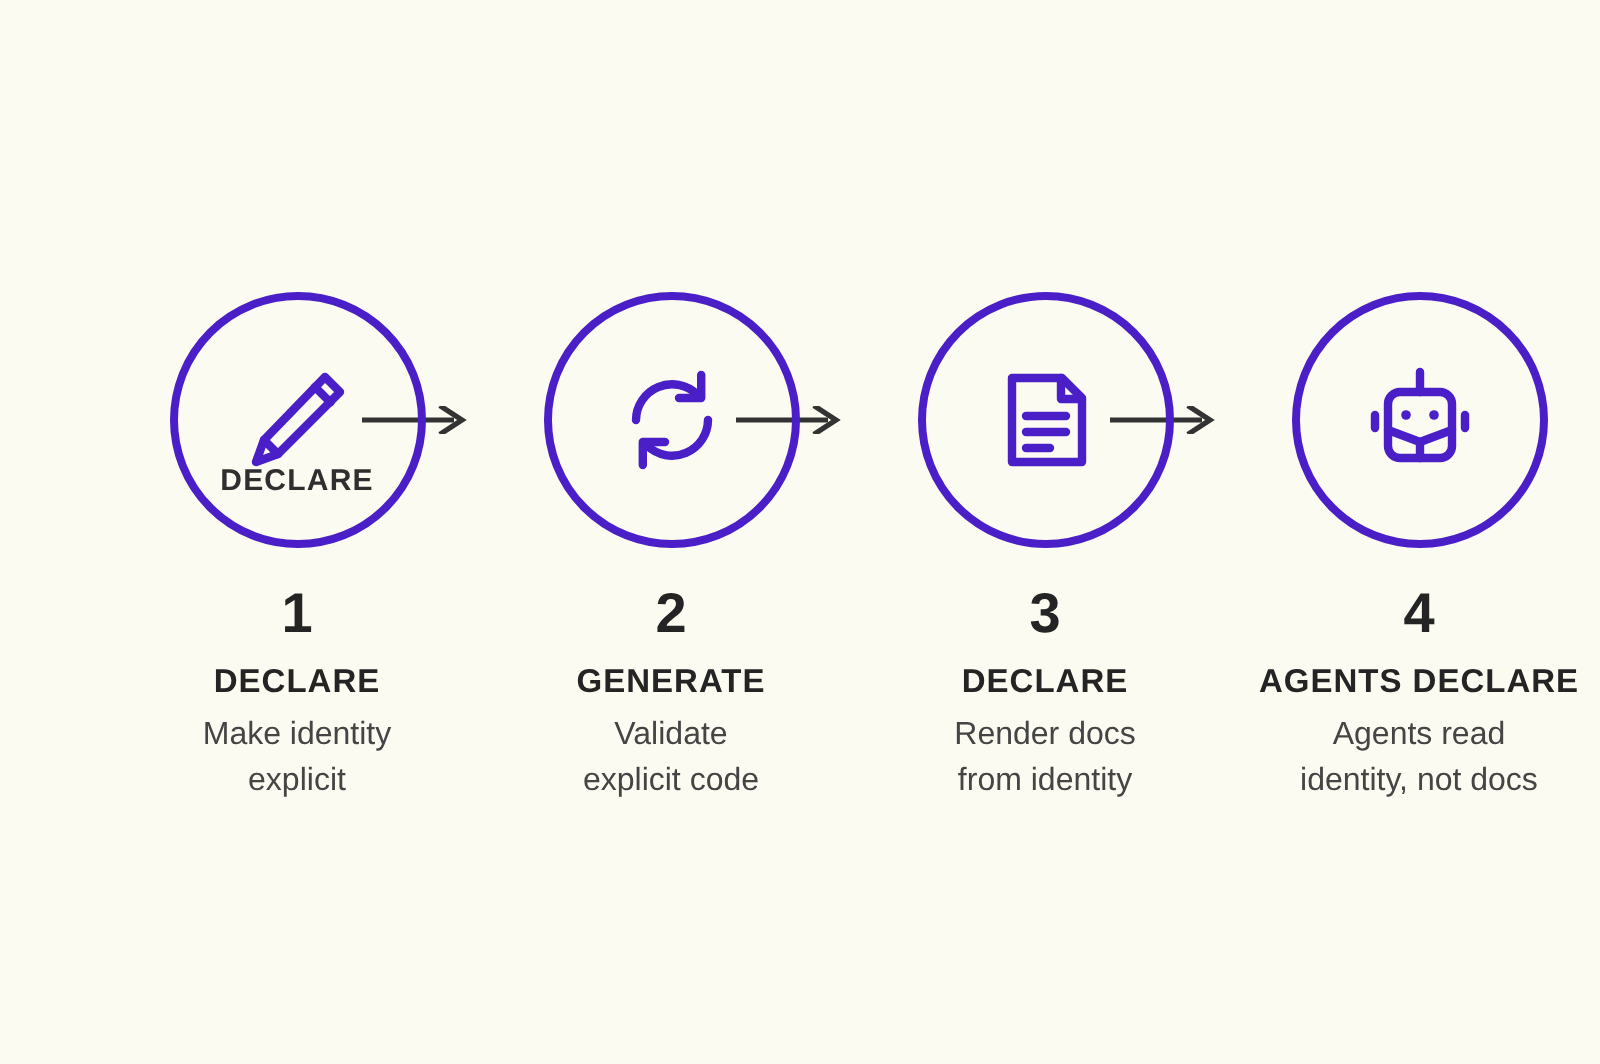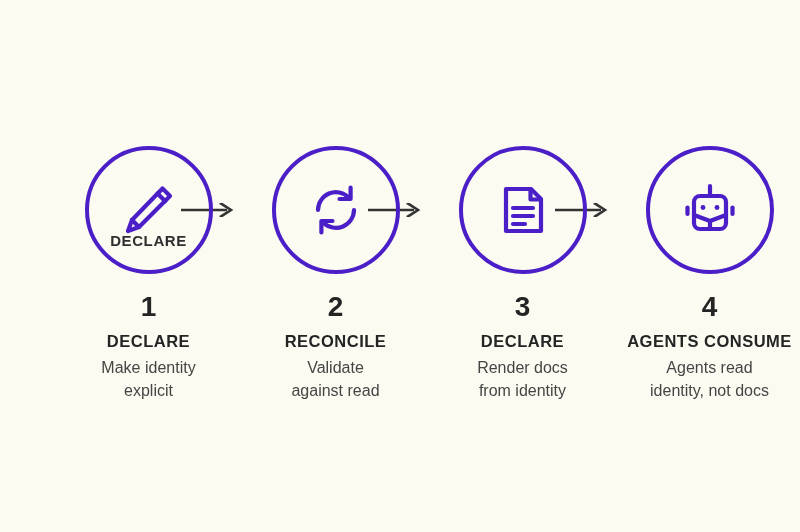--- a/index.html
+++ b/index.html
@@ -166,23 +166,23 @@
               <path d="M14 32 A18 18 0 0 1 44.5 19.2"></path>
               <path d="M50 32 A18 18 0 0 1 19.5 44.8"></path>
               <polyline points="46.6,9.5 46.6,21 35.5,21"></polyline>
               <polyline points="17.4,54.5 17.4,43 28.5,43"></polyline>
             </g>
           </svg>
         </span>
         <span class="inner-label"></span>
       </div>
       <div class="step-number">2</div>
-      <div class="step-title">RECONCILE</div>
+      <div class="step-title">GENERATE</div>
       <div class="step-desc">Validate
-against read</div>
+explicit code</div>
     </div>
 
     <div class="step">
       <div class="circle-wrap">
         <div class="circle"></div>
         <span class="icon">
           <svg width="64" height="64" viewBox="0 0 64 64">
             <g fill="none" stroke="#4a1fc8" stroke-width="4.2" stroke-linecap="round" stroke-linejoin="round">
               <path d="M15 11 H40 L50 21 V53 H15 Z"></path>
               <polyline points="39.5,11 39.5,21.5 50,21.5"></polyline>
@@ -213,19 +213,19 @@
               <circle cx="25" cy="29.5" r="2.4" fill="#4a1fc8" stroke="none"></circle>
               <circle cx="39" cy="29.5" r="2.4" fill="#4a1fc8" stroke="none"></circle>
               <polyline points="16,37 32,43 48,37"></polyline>
               <line x1="32" y1="43" x2="32" y2="51"></line>
             </g>
           </svg>
         </span>
         <span class="inner-label"></span>
       </div>
       <div class="step-number">4</div>
-      <div class="step-title">AGENTS CONSUME</div>
+      <div class="step-title">AGENTS DECLARE</div>
       <div class="step-desc">Agents read
 identity, not docs</div>
     </div>
 
   </div>
 </div>
 
 </body></html>

